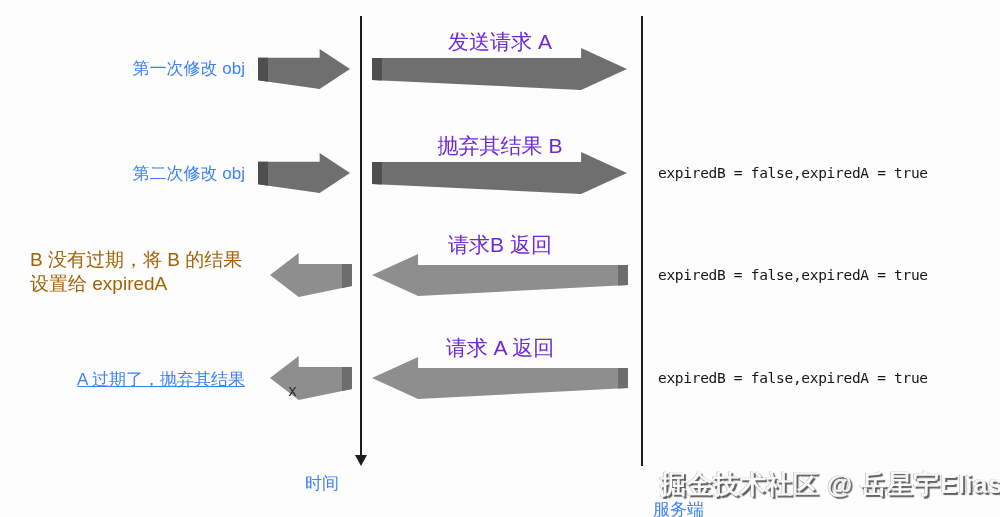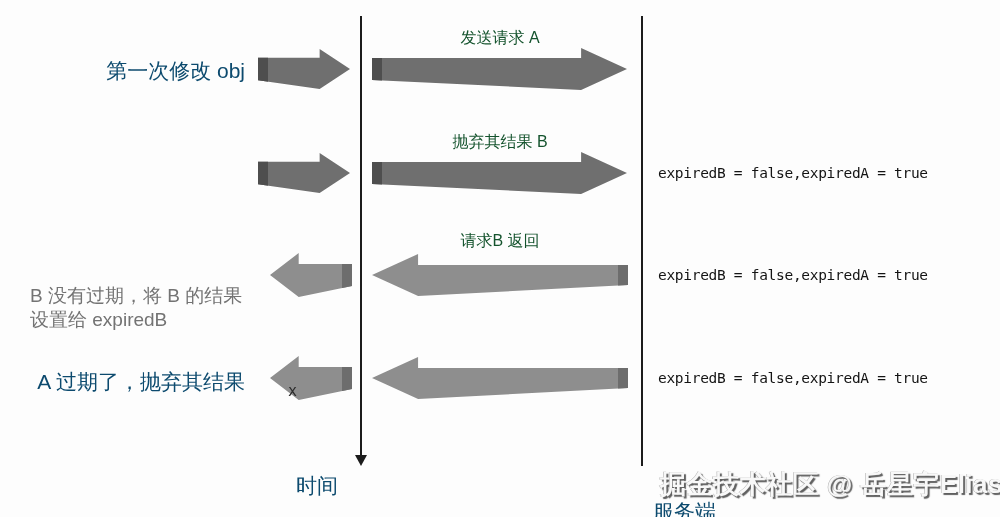--- a/index.html
+++ b/index.html
@@ -26,39 +26,38 @@
     position:absolute;
     left:355px;top:455px;
     width:0;height:0;
     border-left:6px solid transparent;
     border-right:6px solid transparent;
     border-top:11px solid #1c1c1c;
   }
   
   .cn-label{
     position:absolute;
-    font-size:21px;
-    color:#0c4a6e;
+    font-size:17px;
+    color:#3b82f6;
     white-space:nowrap;
   }
   .left-label{width:245px;text-align:right;}
   .left-label-block{
     position:absolute;
     left:30px;
     font-size:19px;
-    color:#737373;
+    color:#a16207;
     line-height:24px;
     white-space:nowrap;
-    margin-top:36px;
   }
   .mid-label{
     position:absolute;
     left:372px;width:256px;
     text-align:center;
-    font-size:16px;color:#14532d;
+    font-size:21px;color:#6d28d9;
     white-space:nowrap;
   }
   .status-text{
     position:absolute;
     left:658px;
     font-family:"DejaVu Sans Mono","Liberation Mono",monospace;
     font-size:14.5px;
     letter-spacing:-0.3px;
     color:#141414;
     white-space:nowrap;
@@ -121,50 +120,52 @@
 
   <div class="cn-label left-label" style="left:0;top:57px;">第一次修改 obj</div>
   <div class="arrow arrow-right-short" style="left:258px;top:49px;">
     <div class="tail-band"></div>
   </div>
   <div class="mid-label" style="top:28px;">发送请求 A</div>
   <div class="arrow arrow-right-long" style="left:372px;top:48px;">
     <div class="tail-band"></div>
   </div>
 
+  <div class="cn-label left-label" style="left:0;top:162px;">第二次修改 obj</div>
   <div class="arrow arrow-right-short" style="left:258px;top:153px;">
     <div class="tail-band"></div>
   </div>
   <div class="mid-label" style="top:132px;">抛弃其结果 B</div>
   <div class="arrow arrow-right-long" style="left:372px;top:152px;">
     <div class="tail-band"></div>
   </div>
   <div class="status-text" style="top:165px;">expiredB = false,expiredA = true</div>
 
   <div class="left-label-block" style="top:248px;">
     <div>B 没有过期，将 B 的结果</div>
-    <div>设置给 expiredB</div>
+    <div>设置给 expiredA</div>
   </div>
   <div class="arrow arrow-left-short" style="left:270px;top:253px;">
     <div class="tail-band"></div>
   </div>
   <div class="mid-label" style="top:231px;">请求B 返回</div>
   <div class="arrow arrow-left-long" style="left:372px;top:254px;">
     <div class="tail-band"></div>
   </div>
   <div class="status-text" style="top:267px;">expiredB = false,expiredA = true</div>
 
-  <div class="cn-label left-label" style="left:0;top:368px;">A 过期了，抛弃其结果</div>
+  <div class="cn-label left-label" style="left:0;top:368px;text-decoration:underline;">A 过期了，抛弃其结果</div>
   <div class="arrow arrow-left-short" style="left:270px;top:356px;">
     <div class="tail-band"></div>
   </div>
   <div class="discard-mark">x</div>
+  <div class="mid-label" style="top:334px;">请求 A 返回</div>
   <div class="arrow arrow-left-long" style="left:372px;top:357px;">
     <div class="tail-band"></div>
   </div>
   <div class="status-text" style="top:370px;">expiredB = false,expiredA = true</div>
 
-  <div class="cn-label" style="left:296px;top:472px;">时间</div>
+  <div class="cn-label" style="left:305px;top:472px;">时间</div>
   <div class="cn-label" style="left:653px;top:498px;">服务端</div>
 
   <div class="watermark">掘金技术社区 @ 岳星宇Elias</div>
 
 </div>
 
 </body></html>

